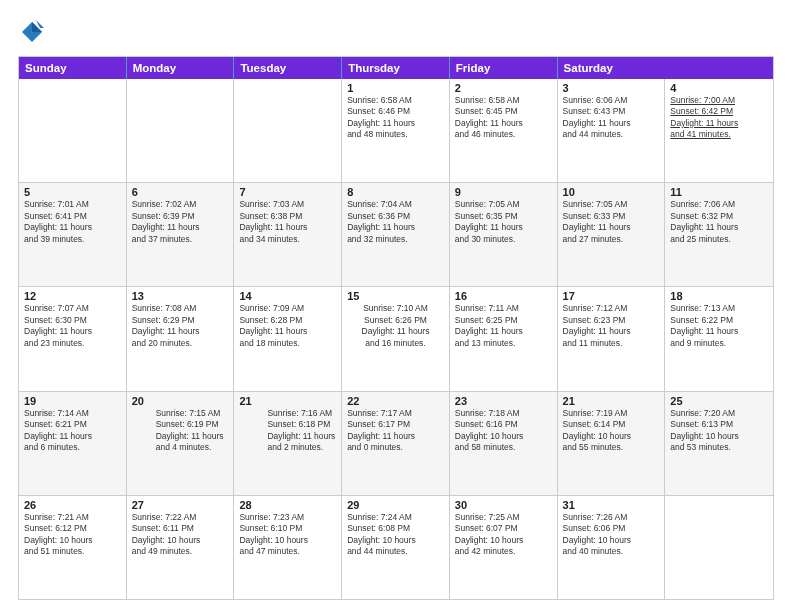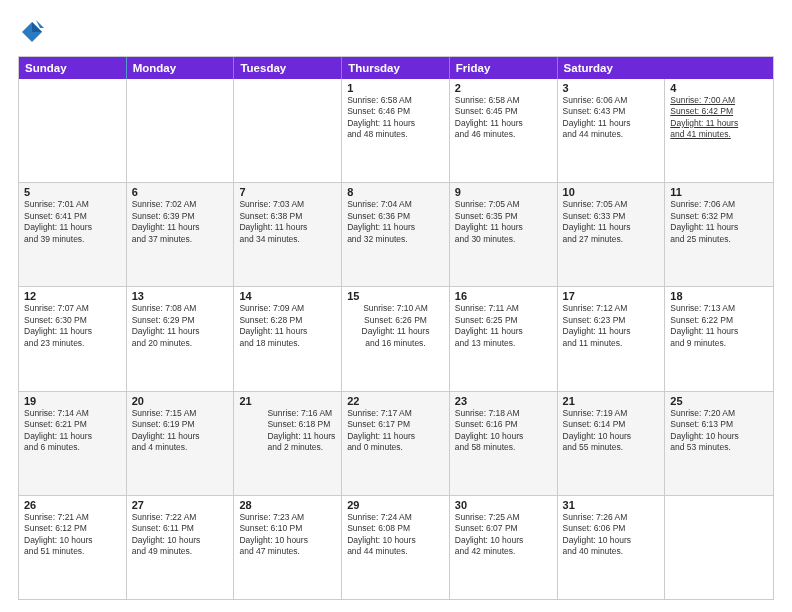--- a/index.html
+++ b/index.html
@@ -290,21 +290,21 @@
         <div class="cal-row">
           <div class="cal-cell alt-row">
             <div class="day-num">19</div>
             <div class="cell-text" style="white-space: pre-line;">Sunrise: 7:14 AM
 Sunset: 6:21 PM
 Daylight: 11 hours
 and 6 minutes.</div>
           </div>
           <div class="cal-cell alt-row">
             <div class="day-num">20</div>
-            <div class="cell-text" style="white-space: pre-line;">Sunrise: 7:15 AM
+            <div class="cell-text" style="white-space: pre-line; margin-left: 24px;">Sunrise: 7:15 AM
 Sunset: 6:19 PM
 Daylight: 11 hours
 and 4 minutes.</div>
           </div>
           <div class="cal-cell alt-row">
             <div class="day-num">21</div>
             <div class="cell-text" style="white-space: pre-line; margin-left: 28px;">Sunrise: 7:16 AM
 Sunset: 6:18 PM
 Daylight: 11 hours
 and 2 minutes.</div>

